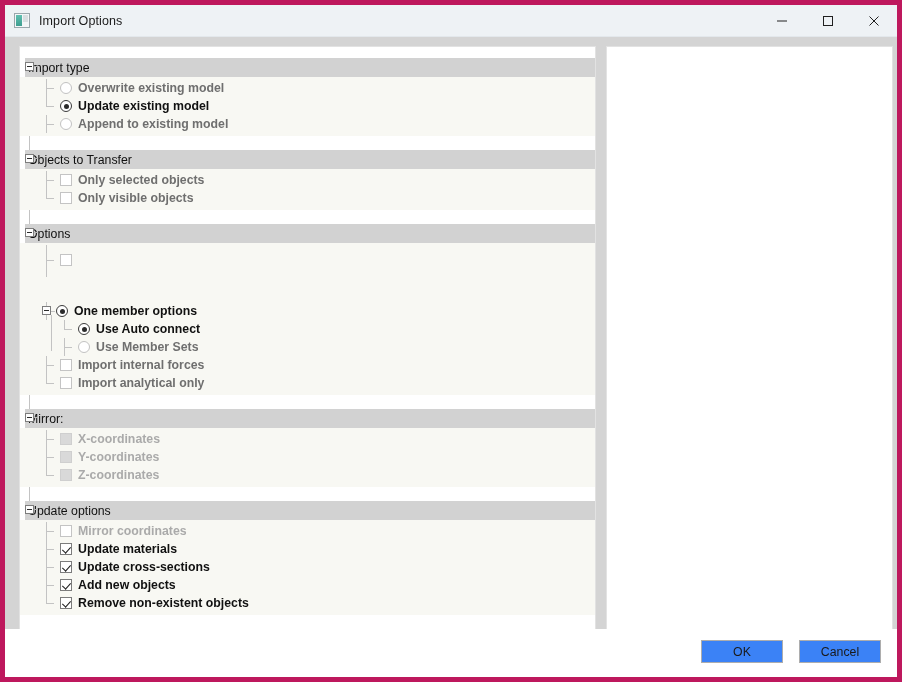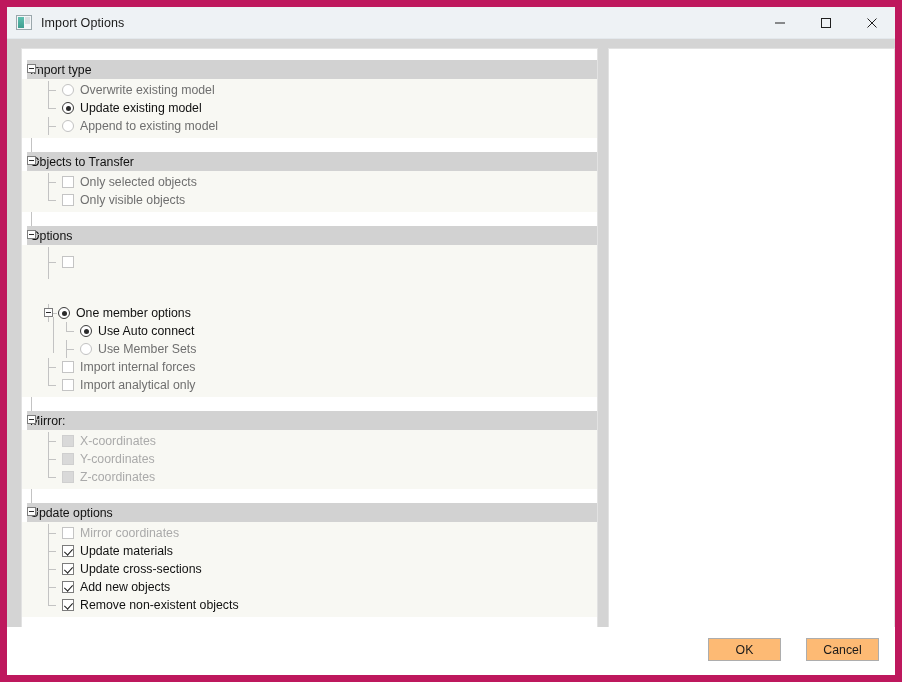--- a/index.html
+++ b/index.html
@@ -17,21 +17,21 @@
     position: relative;
   }
 
   
   .window {
     position: absolute;
     left: 0; top: 0;
     width: 902px;
     height: 682px;
     background: #ffffff;
-    border: 7px solid #be185d;
+    border: 5px solid #be185d;
     box-sizing: border-box;
     display: flex;
     flex-direction: column;
   }
 
   
   .titlebar {
     height: 31px;
     min-height: 31px;
     background: #eef2f5;
@@ -131,20 +131,21 @@
   }
   .group-header .ghead-label {
     font-size: 12.3px;
     color: #111111;
     padding-left: 3px;
   }
   .group-body {
     background: #f8f8f3;
     position: relative;
     padding: 2px 0 3px 0;
+    font-weight: bold;
   }
   .group-gap { height: 14px; background: #ffffff; }
 
   
   .expander {
     width: 9px;
     height: 9px;
     border: 1px solid #7d7d7d;
     background: #fdfdfd;
     box-sizing: border-box;
@@ -306,23 +307,23 @@
   
   .footer {
     height: 48px;
     min-height: 48px;
     background: #ffffff;
     position: relative;
   }
   .btn {
     position: absolute;
     top: 11px;
-    width: 73px;
+    width: 82px;
     height: 23px;
-    background: #fdba74;
+    background: #3b82f6;
     border: 1px solid #adadad;
     box-sizing: border-box;
     font-family: "Liberation Sans", sans-serif;
     font-size: 12.3px;
     color: #1a1a1a;
     display: flex;
     align-items: center;
     justify-content: center;
   }
   .btn-ok { right: 114px; }

